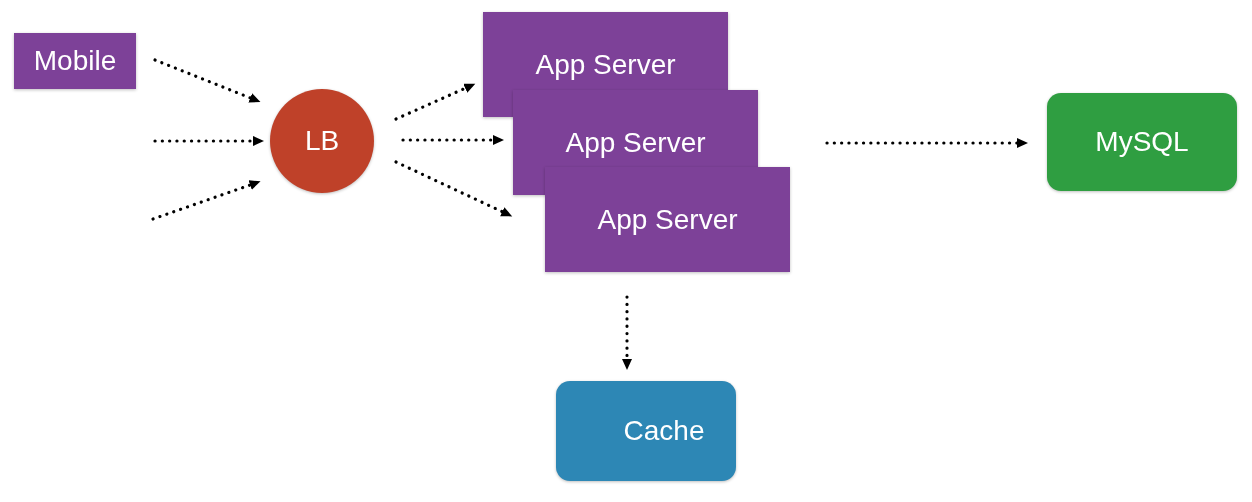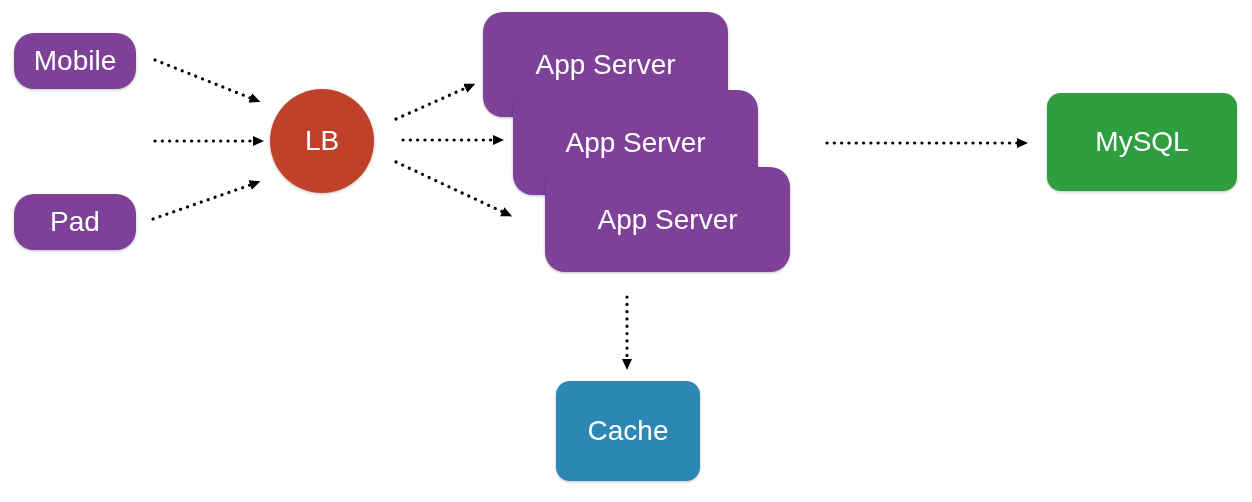--- a/index.html
+++ b/index.html
@@ -18,21 +18,20 @@
   .node {
     position: absolute;
     display: flex;
     align-items: center;
     justify-content: center;
     color: #ffffff;
     font-size: 28px;
     line-height: 1;
     box-shadow: 0 1px 3px rgba(0,0,0,0.25);
     user-select: none;
-    border-radius: 20px;
   }
   .node.circle { border-radius: 50%; }
   .node.rounded { border-radius: 14px; text-align: right; }
   svg.edges-layer {
     position: absolute;
     left: 0;
     top: 0;
     pointer-events: none;
   }
   .edge {
@@ -60,27 +59,26 @@
     <line class="edge" x1="396" y1="119" x2="468" y2="87" marker-end="url(#arrowhead)"></line>
     <line class="edge" x1="403" y1="140" x2="496" y2="140" marker-end="url(#arrowhead)"></line>
     <line class="edge" x1="396" y1="162" x2="505" y2="213" marker-end="url(#arrowhead)"></line>
     <line class="edge" x1="827" y1="143" x2="1020" y2="143" marker-end="url(#arrowhead)"></line>
     <line class="edge" x1="627" y1="297" x2="627" y2="362" marker-end="url(#arrowhead)"></line>
   </svg>
 
   <div class="node" style="left: 14px; top: 33px; width: 122px; height: 56px; background-color: rgb(125, 65, 152);">Mobile</div>
 
 
-  <div class="node" style="left: 14px; top: 194px; width: 122px; height: 56px; background-color: rgb(125, 65, 152);">Pad</div>
 
   <div class="node circle" style="left: 270px; top: 89px; width: 104px; height: 104px; background-color: rgb(191, 65, 41);">LB</div>
 
   <div class="node" style="left: 483px; top: 12px; width: 245px; height: 105px; background-color: rgb(125, 65, 152);">App Server</div>
 
   <div class="node" style="left: 513px; top: 90px; width: 245px; height: 105px; background-color: rgb(125, 65, 152);">App Server</div>
 
   <div class="node" style="left: 545px; top: 167px; width: 245px; height: 105px; background-color: rgb(125, 65, 152);">App Server</div>
 
   <div class="node rounded" style="left: 1047px; top: 93px; width: 190px; height: 98px; background-color: rgb(47, 158, 65);">MySQL</div>
 
-  <div class="node rounded" style="left: 556px; top: 381px; width: 144px; height: 100px; background-color: rgb(45, 135, 181);">Cache</div>
+  <div class="node rounded" style="left: 556px; top: 381px; width: 144px; height: 100px; background-color: rgb(45, 135, 181); padding-left: 36px;">Cache</div>
 
 </div>
 
 </body></html>

